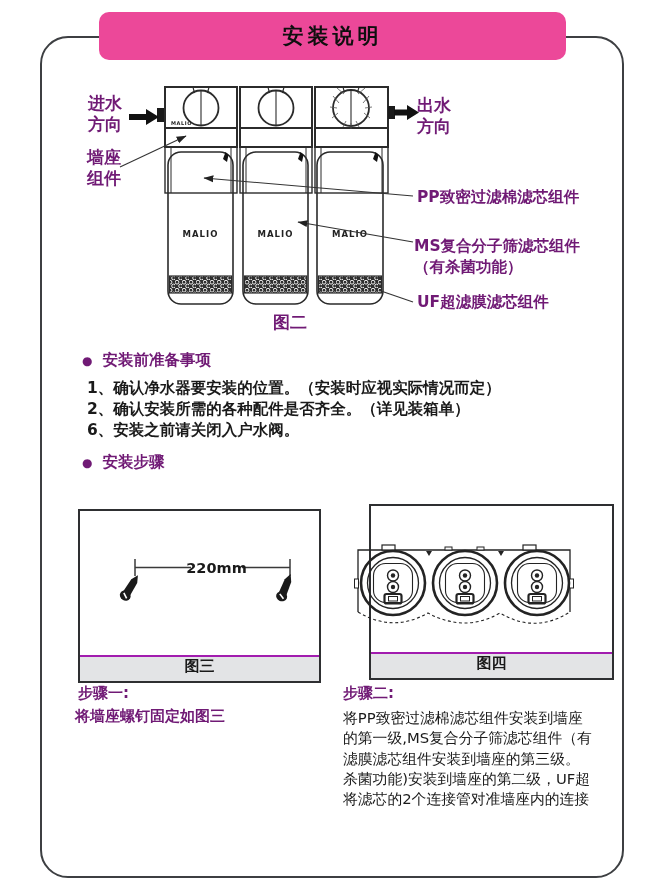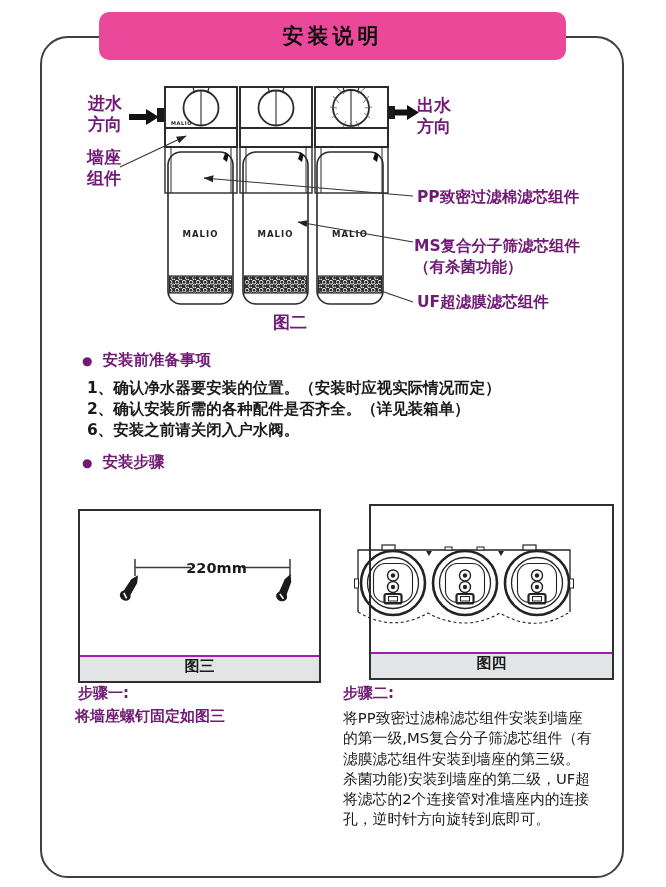--- a/index.html
+++ b/index.html
@@ -247,14 +247,13 @@
 <div class="abs lbl step-title" style="left:78px;top:684px;">步骤一:</div>
 <div class="abs lbl step-title nowrap" style="left:75px;top:707px;">将墙座螺钉固定如图三</div>
 
 <div class="abs lbl step-title" style="left:343px;top:684px;">步骤二:</div>
 <div class="abs step-lines" style="left:343px;top:708px;">
   <div>将PP致密过滤棉滤芯组件安装到墙座</div>
   <div>的第一级,MS复合分子筛滤芯组件（有</div>
   <div>滤膜滤芯组件安装到墙座的第三级。</div>
   <div>杀菌功能)安装到墙座的第二级，UF超</div>
   <div>将滤芯的2个连接管对准墙座内的连接</div>
-  <div>孔，逆时针方向旋转到底即可。</div>
 </div>
 
 </body></html>

